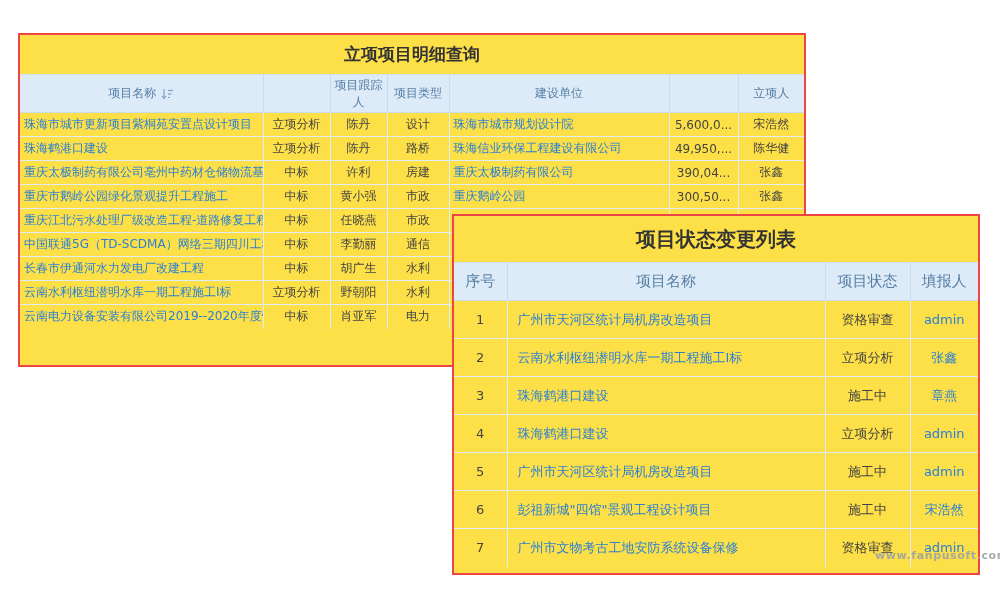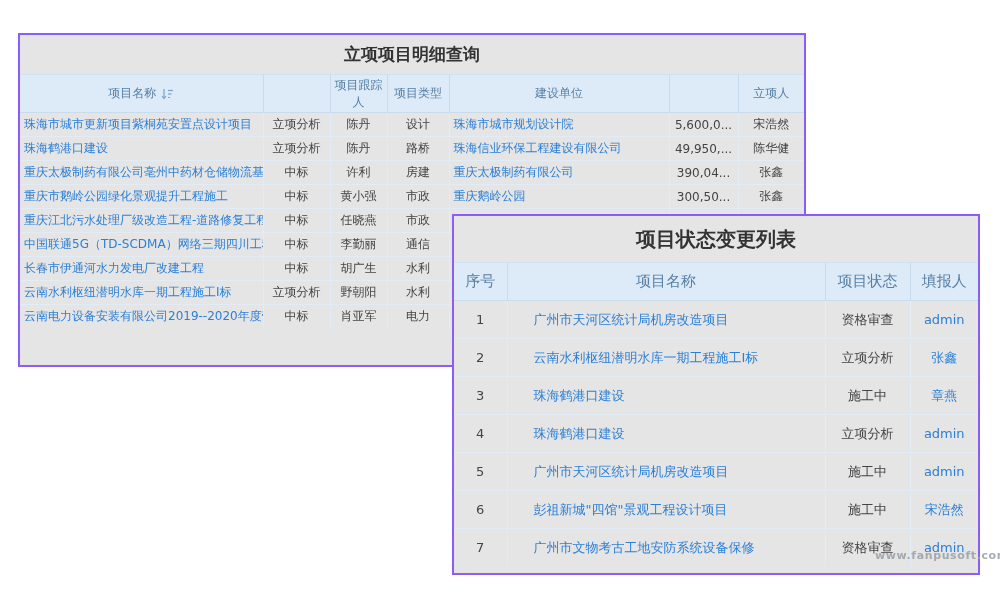--- a/index.html
+++ b/index.html
@@ -1,19 +1,19 @@
 <!DOCTYPE html>
 <html><head>
 <meta charset="utf-8">
 <style>
   * { margin:0; padding:0; box-sizing:border-box; }
   html,body { width:1000px; height:600px; background:#ffffff; overflow:hidden;
               font-family:"DejaVu Sans","Liberation Sans",sans-serif; }
 
-  .panel { position:absolute; background:#e5e5e5; border:2px solid #8b5cf6; }
+  .panel { position:absolute; background:#fde047; border:2px solid #ef4444; }
   #panel1 { left:18px; top:33px;  width:788px; height:334px; z-index:1; }
   #panel2 { left:452px; top:214px; width:528px; height:361px; z-index:2; }
 
   .panel-title { text-align:center; color:#333333; font-weight:bold; }
   #panel1 .panel-title { height:39px; line-height:39px; font-size:17px; }
   #panel2 .panel-title { height:46px; line-height:46px; font-size:20px; }
 
   table { border-collapse:collapse; table-layout:fixed; width:100%; }
   th { background:#ddeaf7; color:#567fa5; font-weight:normal; text-align:center;
        border:1px solid #c9dcee; border-top:1px solid #cfe2f1; padding:2px 3px; line-height:1.35; }
@@ -22,21 +22,21 @@
   th:first-child, td:first-child { border-left:none; }
   th:last-child,  td:last-child  { border-right:none; }
 
   td { border:1px solid #e2ecf6; border-top:none; color:#444444; text-align:center;
        white-space:nowrap; overflow:hidden; padding:0 3px; }
   #panel1 td { height:24px; font-size:12px; }
   #panel2 td { height:38px; font-size:13px; }
   tr:last-child td { border-bottom:none; }
 
   td.left { text-align:left; padding-left:4px; }
-  #panel2 td.left { padding-left:26px; }
+  #panel2 td.left { padding-left:10px; }
   td.link, .link { color:#2b7fd6; cursor:pointer; }
 
   .th-name-wrap { display:inline-flex; align-items:center; gap:5px; }
   .sort-icon svg { display:block; }
 
   #watermark { position:absolute; left:851px; top:546px; width:149px; height:52px;
                z-index:5; pointer-events:none; opacity:0.88; }
   #wm-row { display:flex; align-items:flex-start; }
   #wm-logo { margin-top:4px; }
   #wm-brand { font-size:25px; font-weight:bold; color:#8b9094; letter-spacing:3px;

